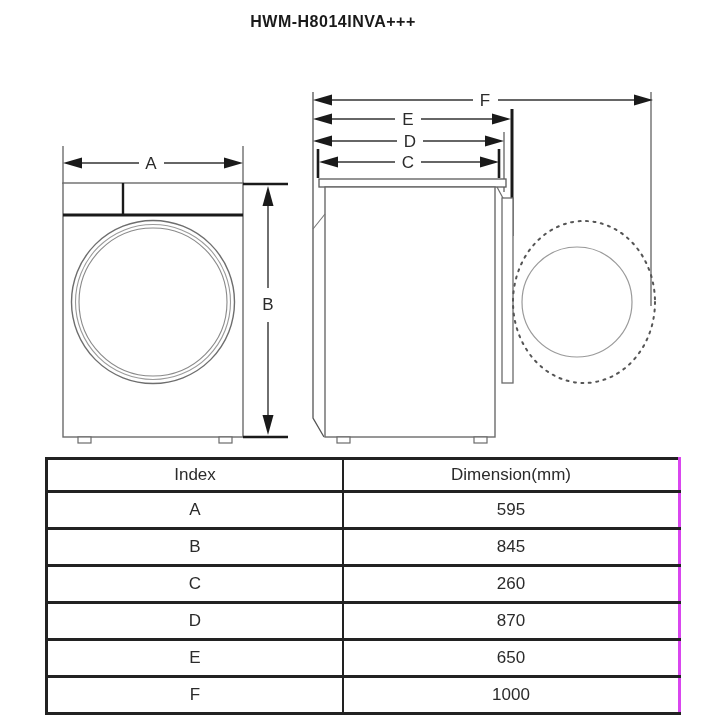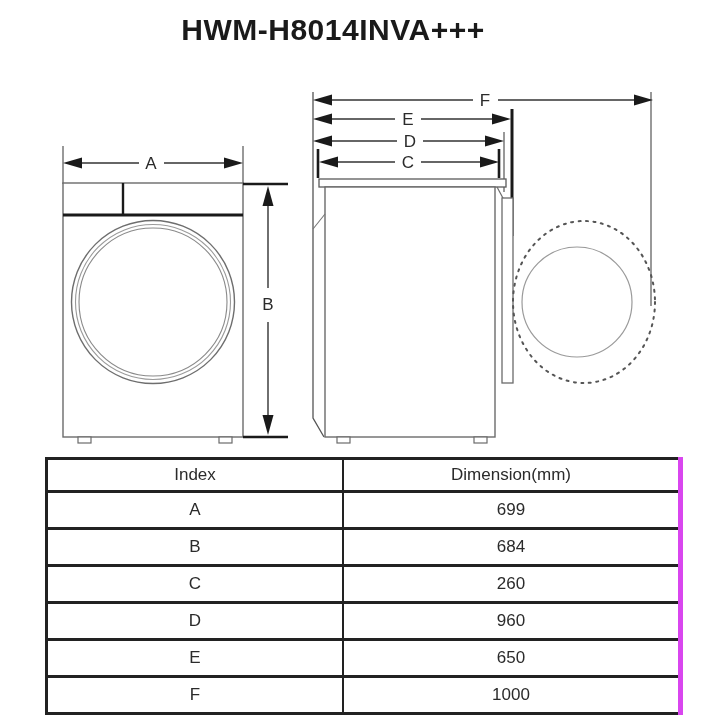--- a/index.html
+++ b/index.html
@@ -2,37 +2,37 @@
 <html><head>
 <meta charset="utf-8">
 <style>
   html,body{margin:0;padding:0;background:#ffffff;}
   .page{
     position:relative;width:720px;height:720px;background:#ffffff;
     font-family:"Liberation Sans","DejaVu Sans",sans-serif;color:#2b2b2b;overflow:hidden;
   }
   .title{
     position:absolute;top:13px;left:0;width:666px;text-align:center;
-    font-size:30px;font-weight:bold;color:#1a1a1a;letter-spacing:.5px;margin:0;
+    font-size:16px;font-weight:bold;color:#1a1a1a;letter-spacing:.5px;margin:0;
   }
   .diagram-svg{position:absolute;top:0;left:0;}
   .dim-label{font-size:17px;fill:#2b2b2b;}
   .dims-table{
     position:absolute;left:45px;top:457px;width:628px;height:241px;
     border-collapse:collapse;table-layout:fixed;background:#ffffff;
   }
   .dims-table th,.dims-table td{
     border-top:3px solid #222;border-bottom:3px solid #222;
     text-align:center;vertical-align:middle;
     font-size:17px;font-weight:400;color:#2b2b2b;padding:0;
   }
   .dims-table th{height:30px;}
   .dims-table td{height:34px;}
   .dims-table .col-index{width:294px;border-left:3px solid #222;border-right:2px solid #222;}
-  .dims-table .col-dim{width:334px;border-right:5px solid #d946ef;}
+  .dims-table .col-dim{width:334px;border-right:3px solid #d946ef;}
 </style>
 </head>
 <body>
 
 <div class="page">
 
   <h1 class="title">HWM-H8014INVA+++</h1>
 
   <svg class="diagram-svg" width="720" height="460" viewBox="0 0 720 460">
 
@@ -151,33 +151,33 @@
   <table class="dims-table">
     <thead>
       <tr>
         <th class="col-index">Index</th>
         <th class="col-dim">Dimension(mm)</th>
       </tr>
     </thead>
     <tbody>
       <tr>
         <td class="col-index">A</td>
-        <td class="col-dim">699</td>
+        <td class="col-dim">595</td>
       </tr>
       <tr>
         <td class="col-index">B</td>
-        <td class="col-dim">684</td>
+        <td class="col-dim">845</td>
       </tr>
       <tr>
         <td class="col-index">C</td>
         <td class="col-dim">260</td>
       </tr>
       <tr>
         <td class="col-index">D</td>
-        <td class="col-dim">960</td>
+        <td class="col-dim">870</td>
       </tr>
       <tr>
         <td class="col-index">E</td>
         <td class="col-dim">650</td>
       </tr>
       <tr>
         <td class="col-index">F</td>
         <td class="col-dim">1000</td>
       </tr>
     </tbody>

